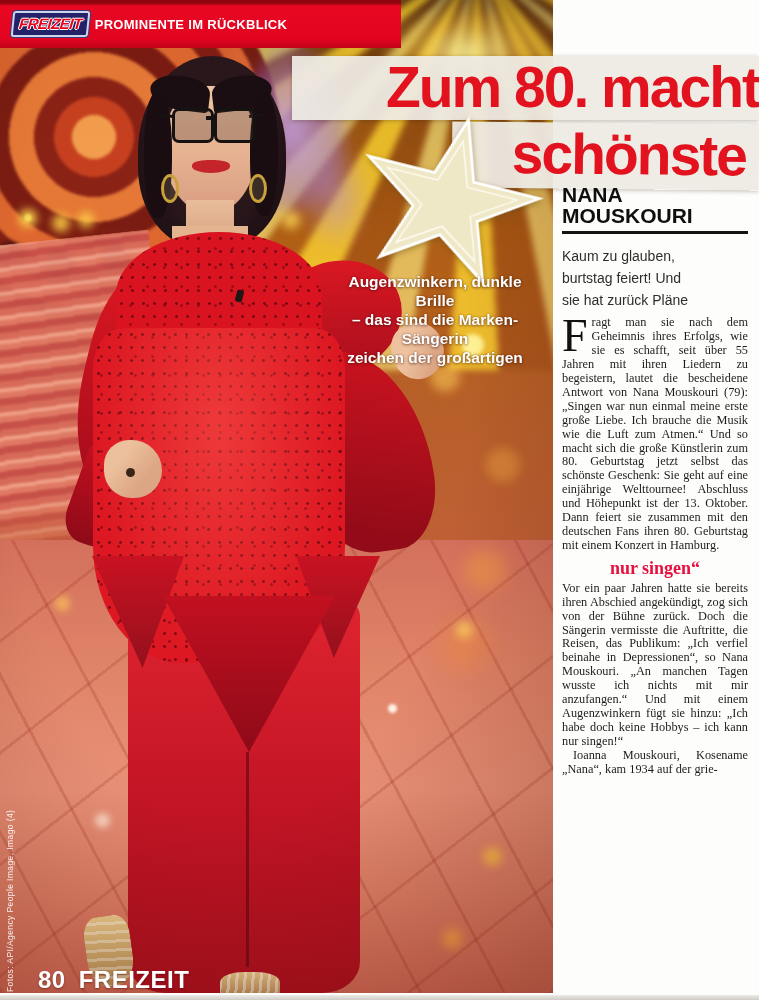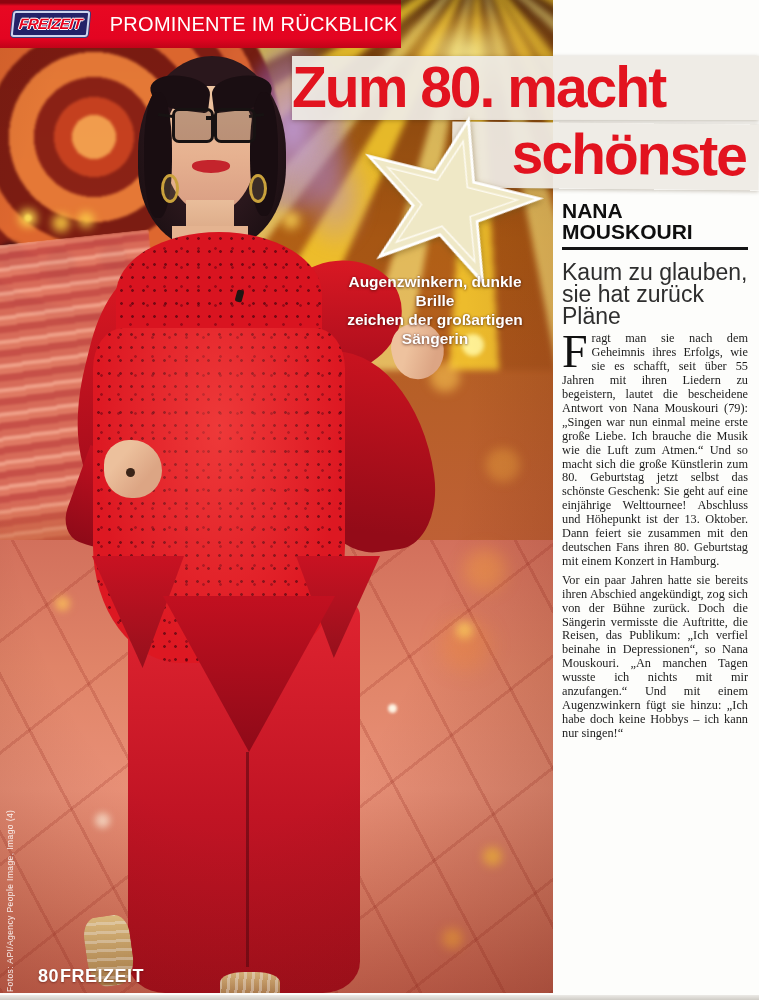--- a/index.html
+++ b/index.html
@@ -104,54 +104,54 @@
         background:repeating-linear-gradient(95deg,rgba(255,255,255,.4) 0 3px,rgba(255,255,255,0) 3px 8px),linear-gradient(180deg,#e2c084,#ac7c4c);}
 
   
   #caption{position:absolute;left:330px;top:272px;width:210px;text-align:center;z-index:4;
         color:#fff;font-weight:bold;font-size:15.5px;line-height:19px;
         text-shadow:0 1px 3px rgba(60,15,8,.55),0 0 2px rgba(60,15,8,.4);}
 
   
   #credit{position:absolute;left:5px;top:992px;transform:rotate(-90deg);transform-origin:0 0;
         white-space:nowrap;color:rgba(255,255,255,.88);font-size:8.5px;letter-spacing:.4px;z-index:6;}
-  #footer{position:absolute;left:38px;top:966px;display:flex;gap:1px;align-items:baseline;z-index:6;
-        color:#fff;font-weight:bold;font-size:18px;letter-spacing:.5px;text-shadow:0 1px 2px rgba(80,10,5,.5);}
+  #footer{position:absolute;left:38px;top:966px;display:flex;gap:13px;align-items:baseline;z-index:6;
+        color:#fff;font-weight:bold;font-size:24px;letter-spacing:.5px;text-shadow:0 1px 2px rgba(80,10,5,.5);}
 
   
   #banner{position:absolute;left:0;top:0;width:401px;height:48px;z-index:5;display:flex;align-items:center;
         background:linear-gradient(180deg,#8e0510 0,#8e0510 3px,#e80822 6px,#e30421 80%,#c00318 100%);}
   #logo{margin-left:12px;background:#232268;border:2px solid #cdd4ee;box-shadow:0 0 0 1px #3c3c78;border-radius:3px;
         padding:2px 5px 3px;color:#e6001c;font-style:italic;font-weight:bold;font-size:15px;letter-spacing:-.5px;
         transform:skewX(-6deg);
         text-shadow:-1px 0 #fff,1px 0 #fff,0 -1px #fff,0 1px #fff;}
-  #banner-title{margin-left:21px;color:#fff;font-weight:normal;font-size:20px;letter-spacing:.3px;}
+  #banner-title{margin-left:6px;color:#fff;font-weight:bold;font-size:13px;letter-spacing:.3px;}
 
   
   .strip{position:absolute;background:rgba(238,235,228,.94);box-shadow:0 1px 4px rgba(60,40,10,.3);z-index:2;}
   #strip1{left:292px;top:56px;width:467px;height:64px;}
   #strip2{left:452px;top:123px;width:307px;height:66px;transform:rotate(.6deg);}
   .strip span{display:block;color:#e2131f;font-weight:bold;font-size:57px;line-height:62px;letter-spacing:-2px;}
-  #strip1 span{text-align:left;}
+  #strip1 span{text-align:right;}
   #strip2 span{text-align:right;padding-right:13px;}
 
   
   #star{position:absolute;left:352px;top:113px;width:192px;height:178px;transform:rotate(14deg);z-index:3;
         filter:drop-shadow(1px 2px 3px rgba(110,80,20,.5));}
   .star-layer{position:absolute;clip-path:polygon(50% 0%,61% 35%,98% 35%,68% 57%,79% 91%,50% 70%,21% 91%,32% 57%,2% 35%,39% 35%);}
   .star-1{inset:0;background:#ffffff;}
   .star-2{inset:9px;background:#efe8c6;}
   .star-3{inset:24px;background:#fdfaf0;}
   .star-4{inset:29px;background:#efe8c6;}
 
   
-  #article{position:absolute;left:562px;top:200px;width:186px;z-index:6;}
+  #article{position:absolute;left:562px;top:184px;width:186px;z-index:6;}
   #kicker{font-weight:bold;font-size:21px;line-height:1;color:#0f0f0f;letter-spacing:0;
         border-bottom:3.5px solid #141414;padding-bottom:5px;}
-  #intro{margin-top:12px;font-size:23px;line-height:21.8px;color:#2e2e2e;}
+  #intro{margin-top:12px;font-size:14px;line-height:21.8px;color:#2e2e2e;}
   #body-text{margin-top:5px;font-family:"Liberation Serif",serif;font-size:12.3px;line-height:13.9px;
         color:#1c1c1c;text-align:justify;}
   #dropcap{float:left;font-family:"Liberation Serif",serif;font-size:46px;line-height:38px;
         padding:1px 4px 0 0;color:#111;}
   .para{margin:0;}
   .para.indent{text-indent:11px;}
   #subhead{text-align:center;color:#e60f3e;font-weight:bold;font-size:18px;line-height:20px;margin:5px 0 4px;}
 
   
   #page-edge{position:absolute;left:0;top:995px;width:759px;height:5px;
@@ -210,22 +210,23 @@
     <div class="fig ring"></div>
     <div class="fig hand-l"></div>
     <div class="fig shoe-l"></div>
     <div class="fig shoe-r"></div>
 
     <div class="ph vignette"></div>
   </div>
 
   <div id="caption">
     <div>Augenzwinkern, dunkle Brille</div>
+    <div>– das sind die Marken-</div>
+    <div>Sängerin</div>
     <div>zeichen der großartigen</div>
-    <div>Sängerin</div>
   </div>
 
   <div id="strip1" class="strip">
     <span>Zum 80. macht</span>
   </div>
   <div id="strip2" class="strip">
     <span>schönste</span>
   </div>
 
   <div id="star">
@@ -237,27 +238,30 @@
 
   <div id="banner">
     <span id="logo">FREIZEIT</span>
     <span id="banner-title">PROMINENTE IM RÜCKBLICK</span>
   </div>
 
   <div id="article">
     <div id="kicker">NANA MOUSKOURI</div>
     <div id="intro">
       <div>Kaum zu glauben,</div>
+      <div>burtstag feiert! Und</div>
       <div>sie hat zurück Pläne</div>
     </div>
     <div id="body-text">
       <p class="para"><span id="dropcap">F</span><span>ragt man sie nach dem Geheimnis ihres Erfolgs, wie sie es schafft, seit über 55 Jahren mit ihren Liedern zu begeistern, lautet die bescheidene Antwort von Nana Mouskouri (79): „Singen war nun einmal meine erste große Liebe. Ich brauche die Musik wie die Luft zum Atmen.“ Und so macht sich die große Künstlerin zum 80. Geburtstag jetzt selbst das schönste Geschenk: Sie geht auf eine einjährige Welttournee! Abschluss und Höhepunkt ist der 13. Oktober. Dann feiert sie zusammen mit den deutschen Fans ihren 80. Geburtstag mit einem Konzert in Hamburg.</span></p>
       <div id="subhead">
+        <div>nur singen“</div>
       </div>
       <p class="para">Vor ein paar Jahren hatte sie bereits ihren Abschied angekündigt, zog sich von der Bühne zurück. Doch die Sängerin vermisste die Auftritte, die Reisen, das Publikum: „Ich verfiel beinahe in Depressionen“, so Nana Mouskouri. „An manchen Tagen wusste ich nichts mit mir anzufangen.“ Und mit einem Augenzwinkern fügt sie hinzu: „Ich habe doch keine Hobbys – ich kann nur singen!“</p>
+      <p class="para indent">Ioanna Mouskouri, Kosename „Nana“, kam 1934 auf der grie-</p>
     </div>
   </div>
 
   <div id="footer">
     <span>80</span>
     <span>FREIZEIT</span>
   </div>
 
   <div id="credit">Fotos: API/Agency People Image, Imago (4)</div>
 

